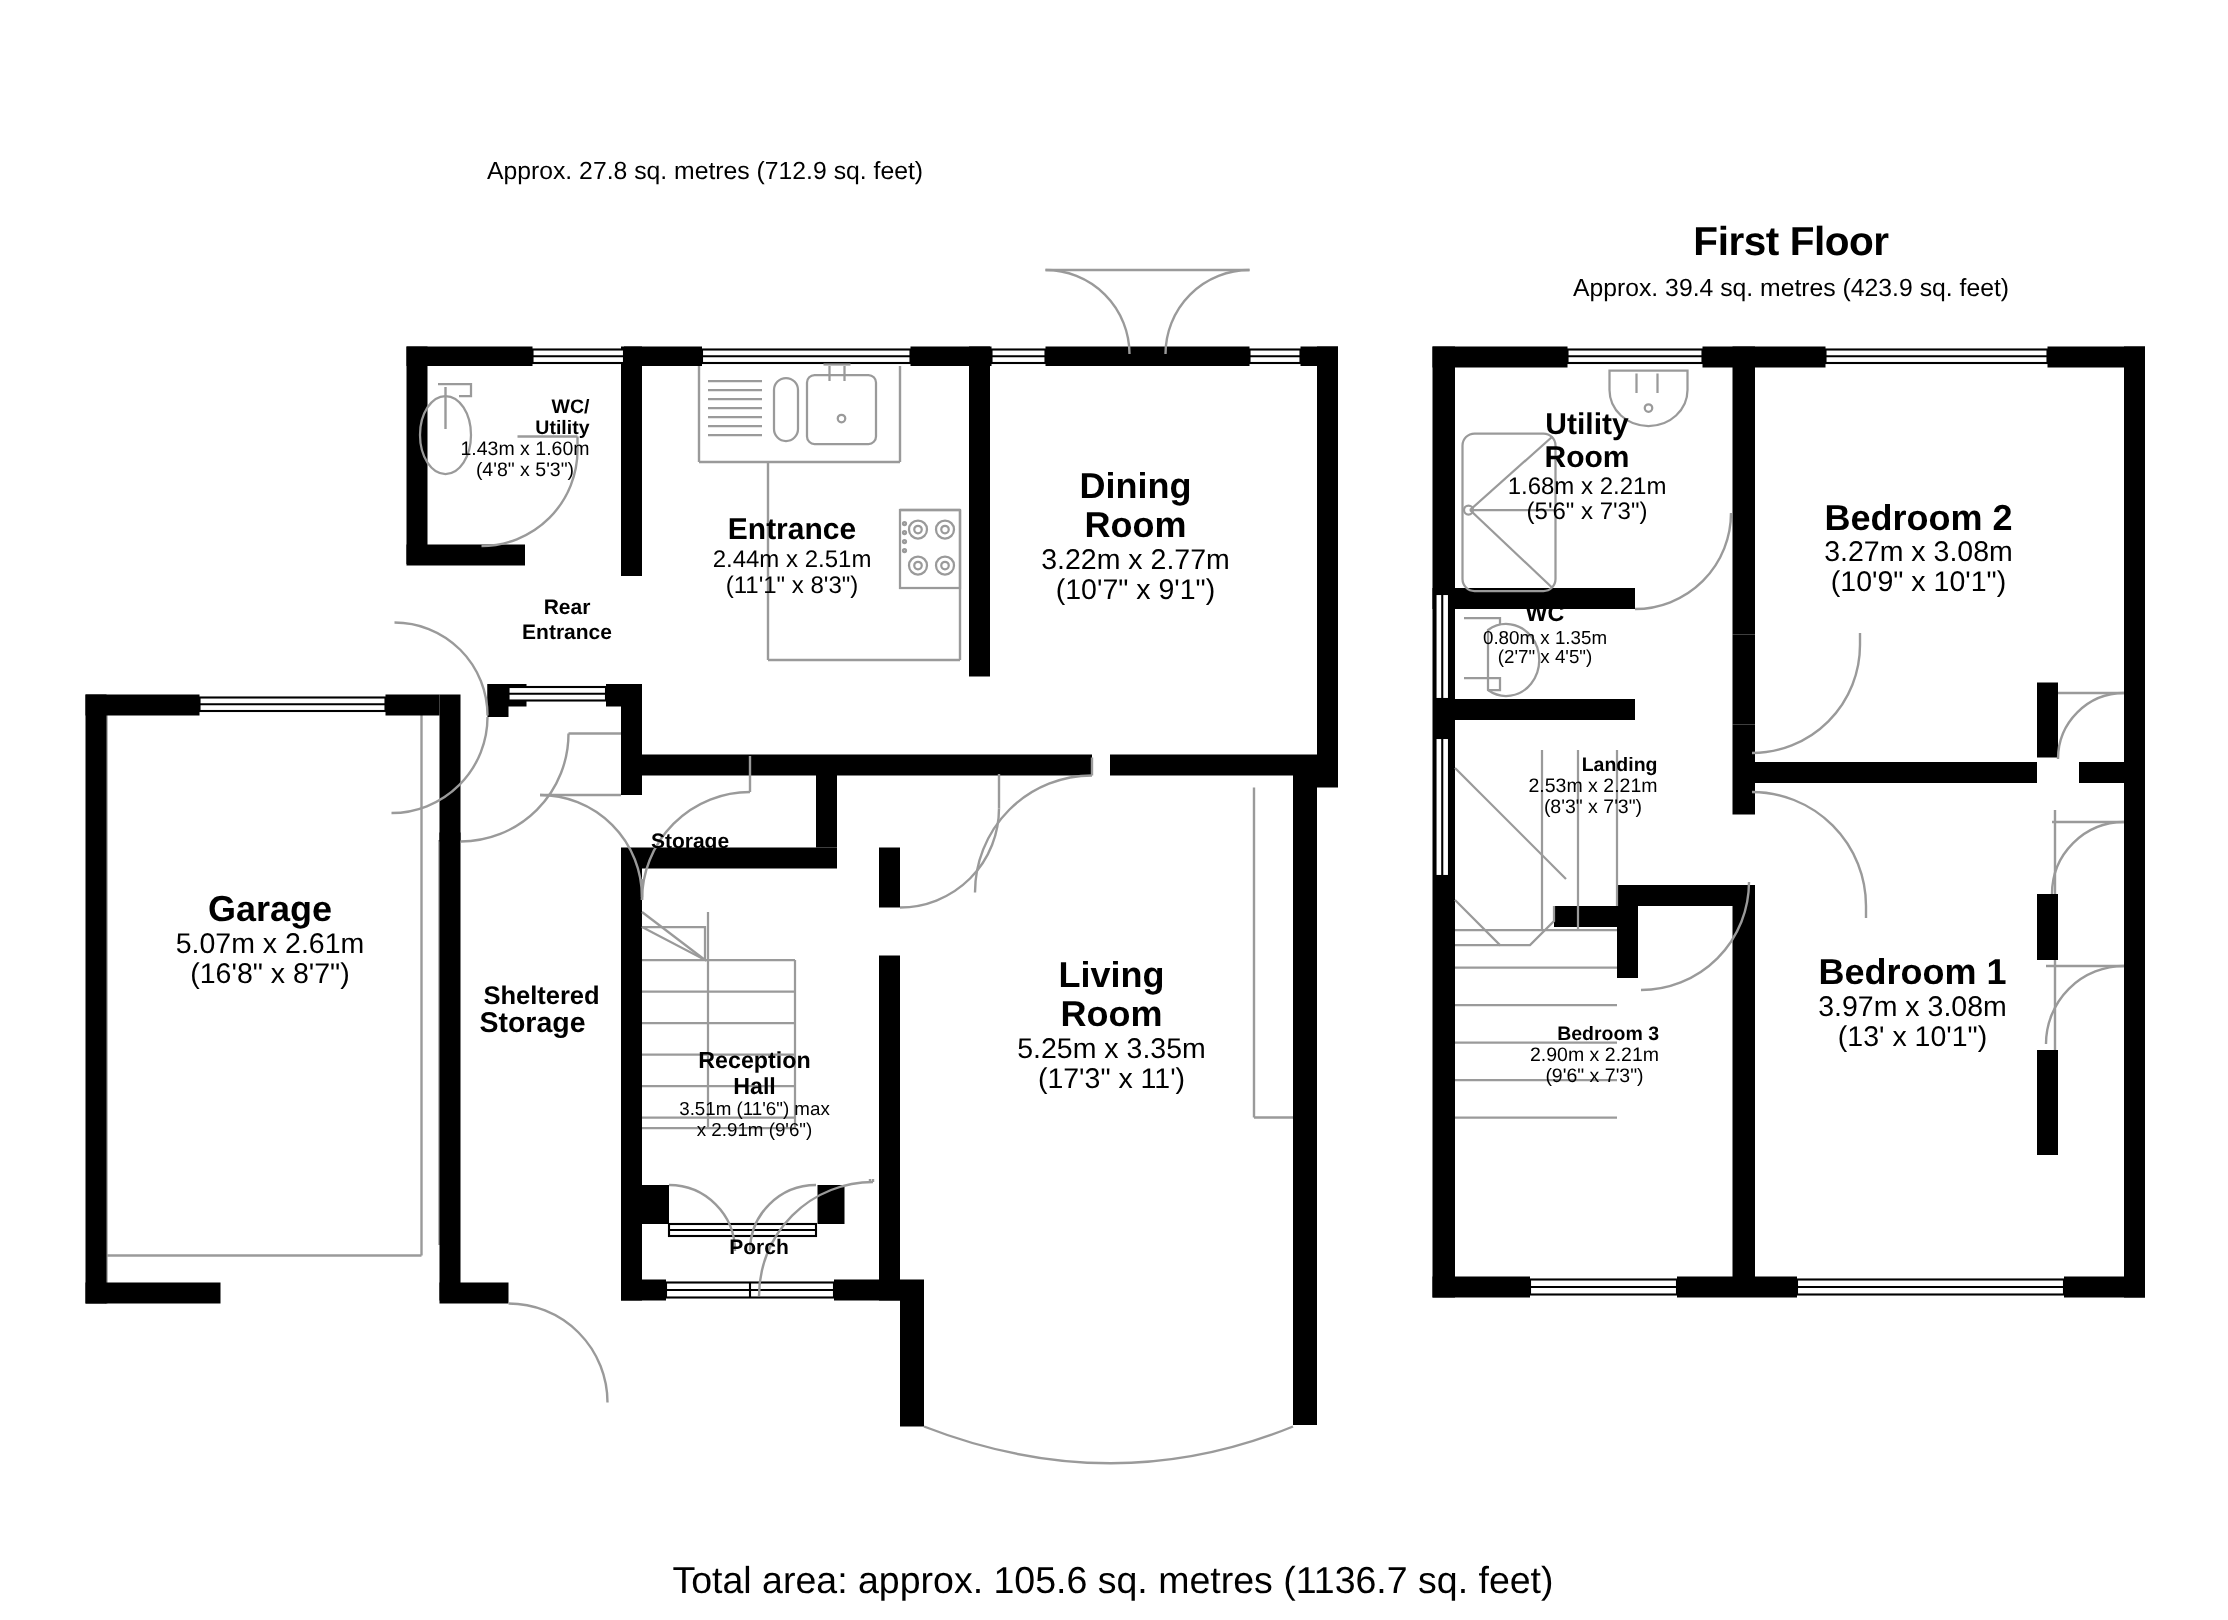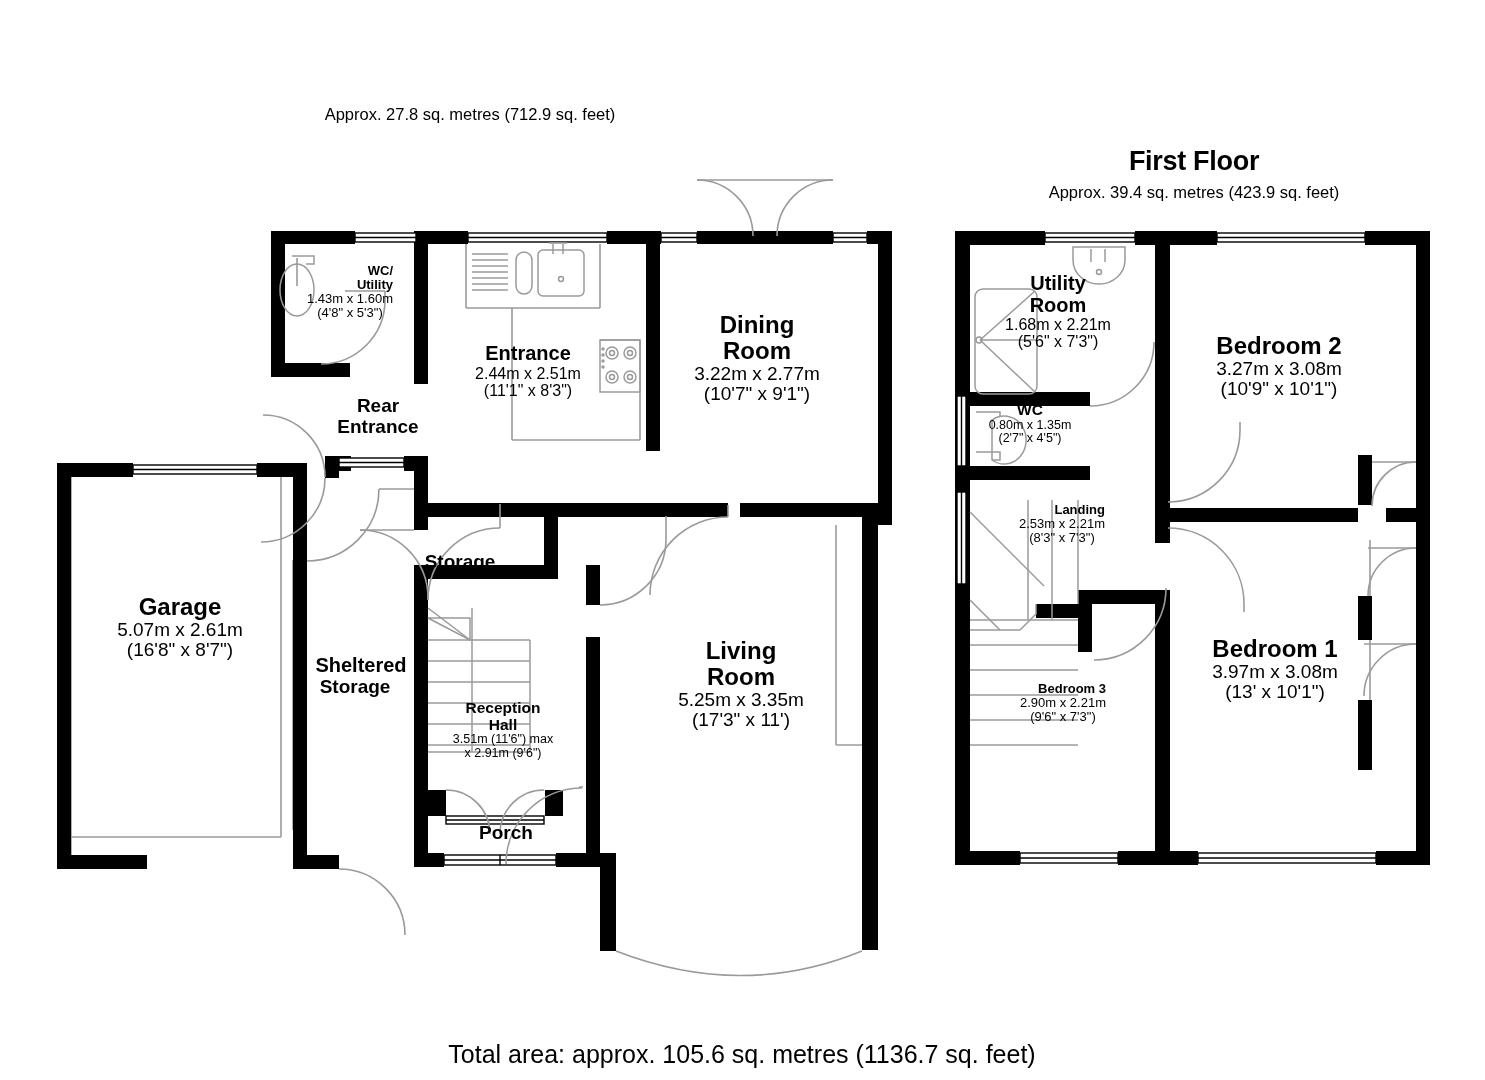--- a/index.html
+++ b/index.html
@@ -65,21 +65,21 @@
   }
   
   .rm-big .name { font-size: 24px; }
   .rm-big .dim  { font-size: 19px; }
   .rm-med .name { font-size: 20px; }
   .rm-med .dim  { font-size: 16px; }
   .rm-sm  .name { font-size: 13px; text-align: right; }
   .rm-sm  .dim  { font-size: 13px; }
   .rm-xs  .name { font-size: 15.5px; }
   .rm-xs  .dim  { font-size: 12.5px; }
-  .plain-sm { font-size: 19px; font-weight: bold; }
+  .plain-sm { font-size: 14px; font-weight: bold; }
 </style>
 </head>
 <body>
 
 <svg id="plan" viewBox="0 0 1485 1080" xmlns="http://www.w3.org/2000/svg">
 
   <g>
 
     <g fill="none" stroke="#9a9a9a" stroke-width="1.6">
 
@@ -505,21 +505,21 @@
   <span class="plain-sm">Entrance</span>
 </div>
 
 <div class="lbl rm-big" style="left:180px; top:594px;">
   <span class="name">Garage</span>
   <span class="dim">5.07m x 2.61m</span>
   <span class="dim">(16'8" x 8'7")</span>
 </div>
 
 <div class="lbl" style="left:355px; top:655px;">
-  <span class="plain-sm" style="font-size:20px;margin-left:12px;">Sheltered</span><br>
+  <span class="plain-sm" style="font-size:17px;margin-left:12px;">Sheltered</span><br>
   <span class="plain-sm" style="font-size:19px;">Storage</span>
 </div>
 
 <div class="lbl" style="left:460px; top:552px;">
   <span class="plain-sm">Storage</span>
 </div>
 
 <div class="lbl rm-xs" style="left:503px; top:700px;">
   <span class="name">Reception</span>
   <span class="name">Hall</span>

